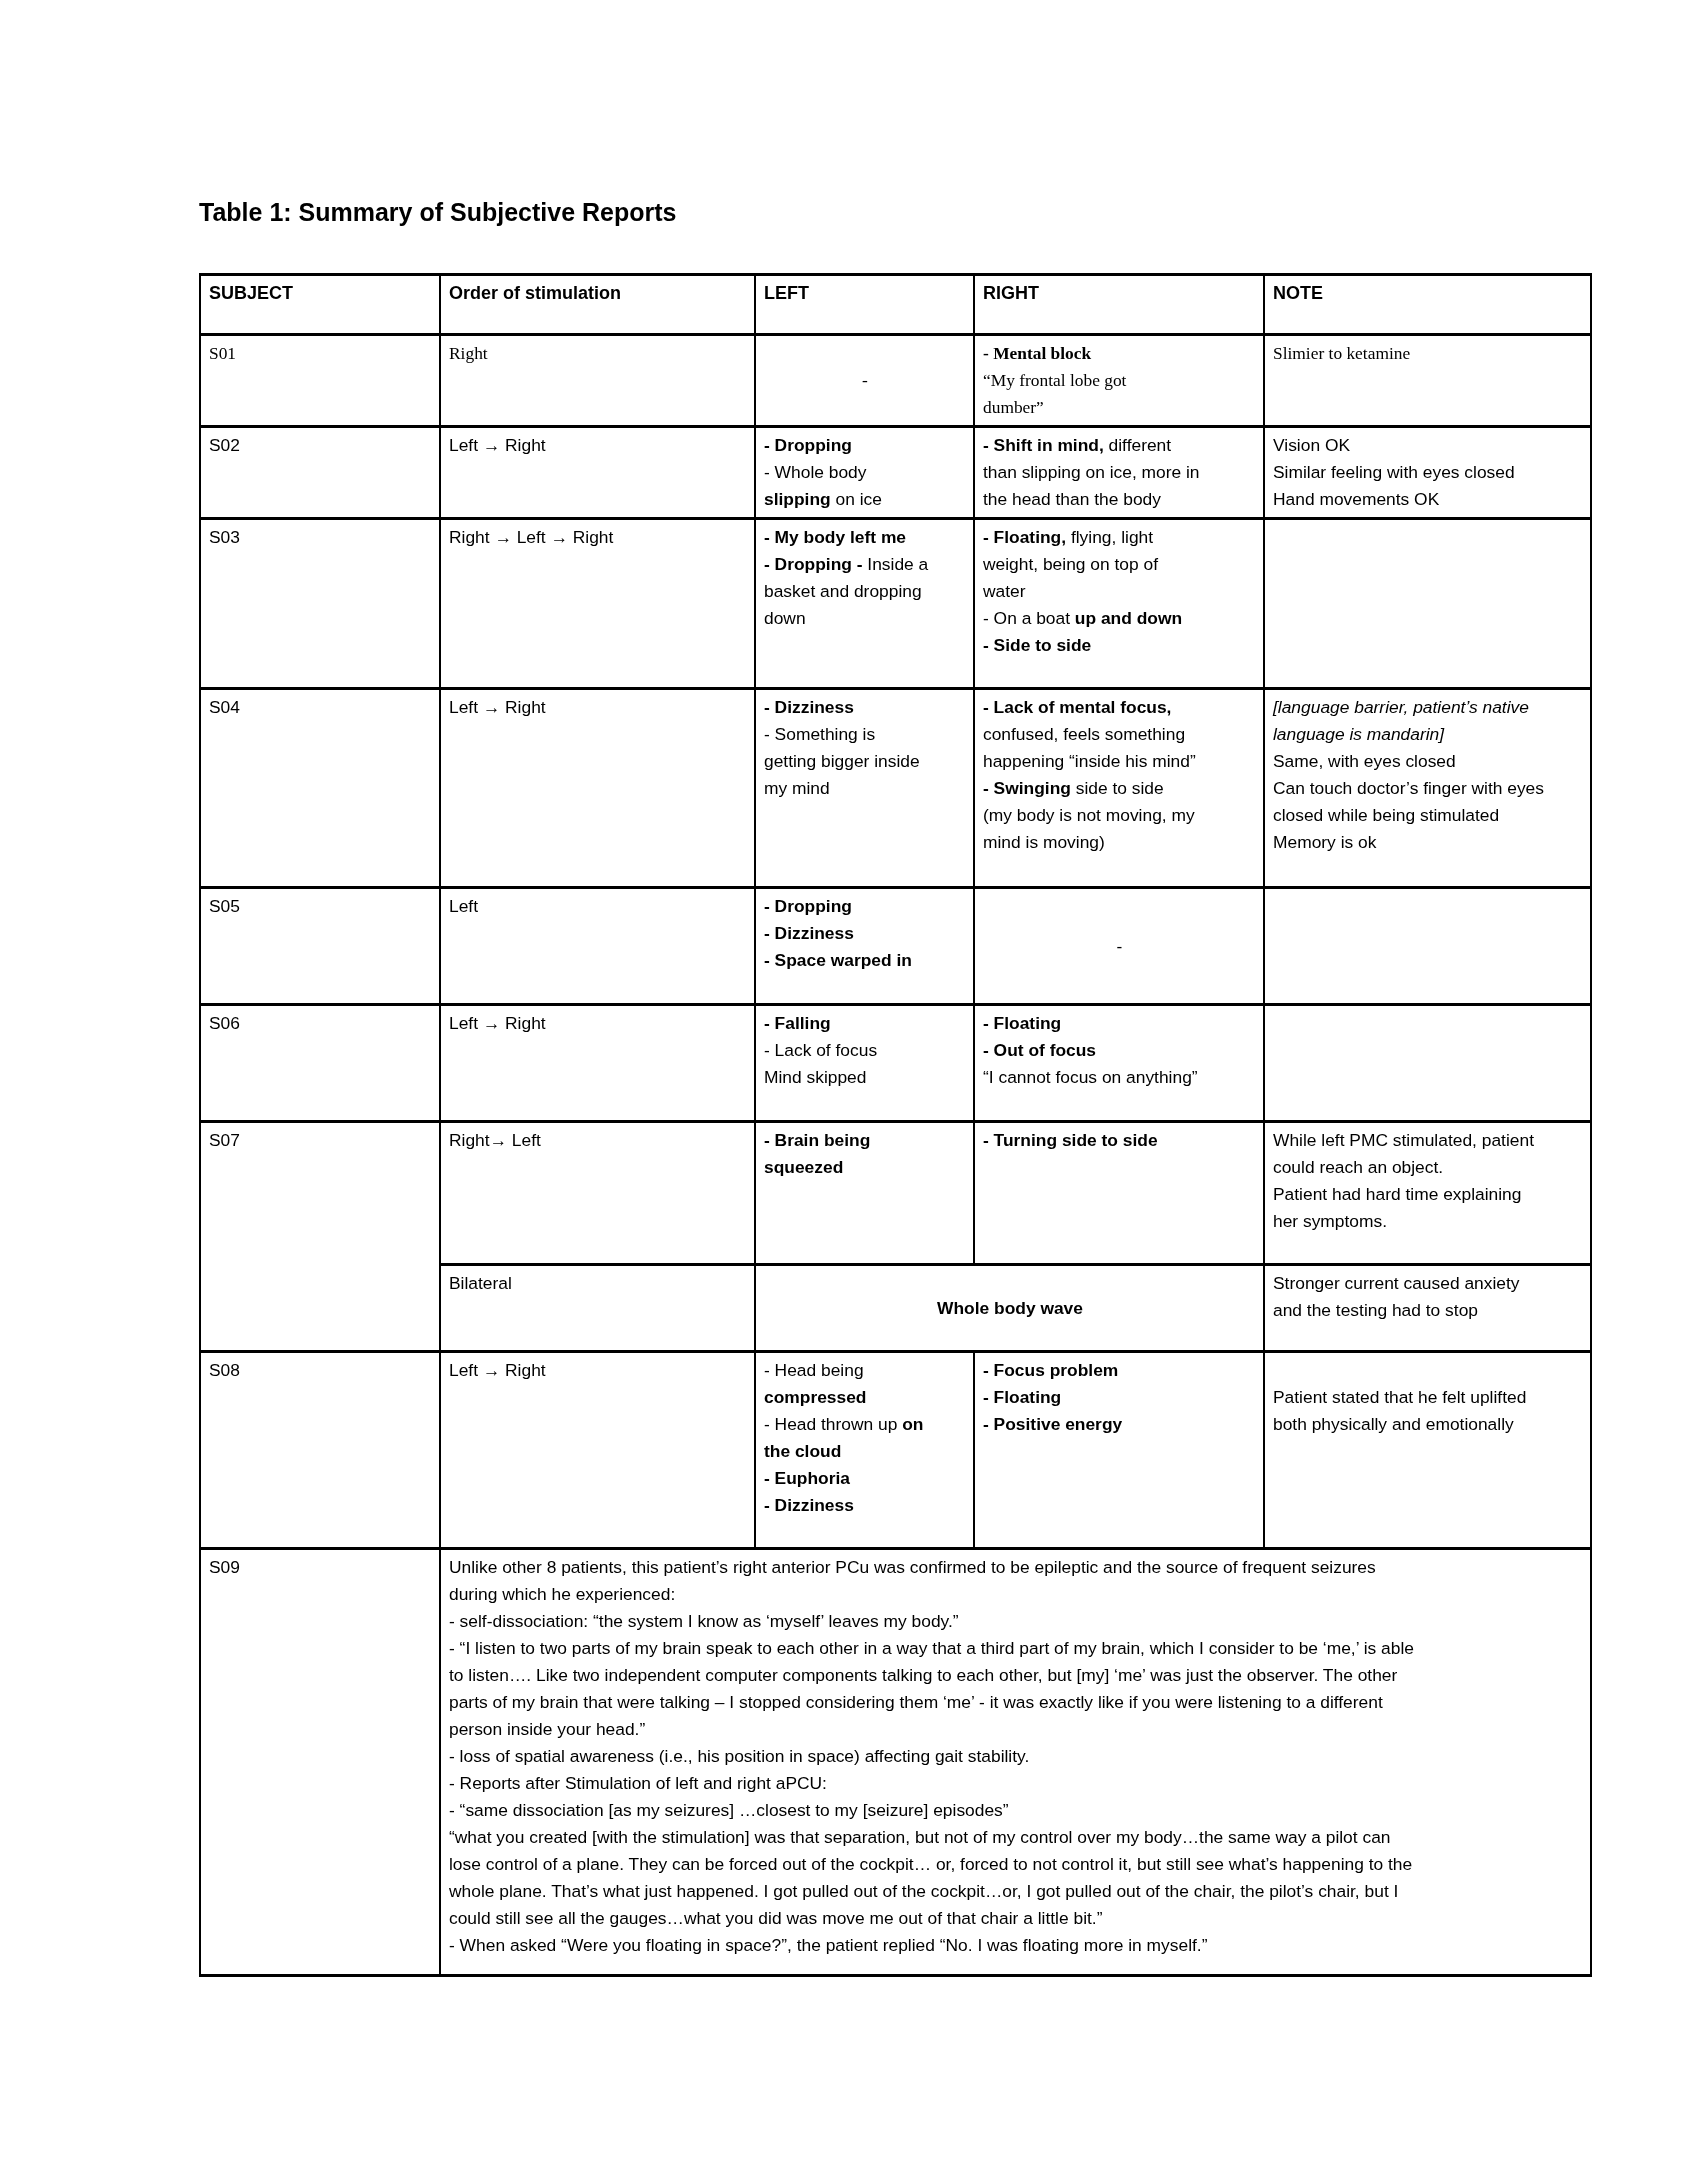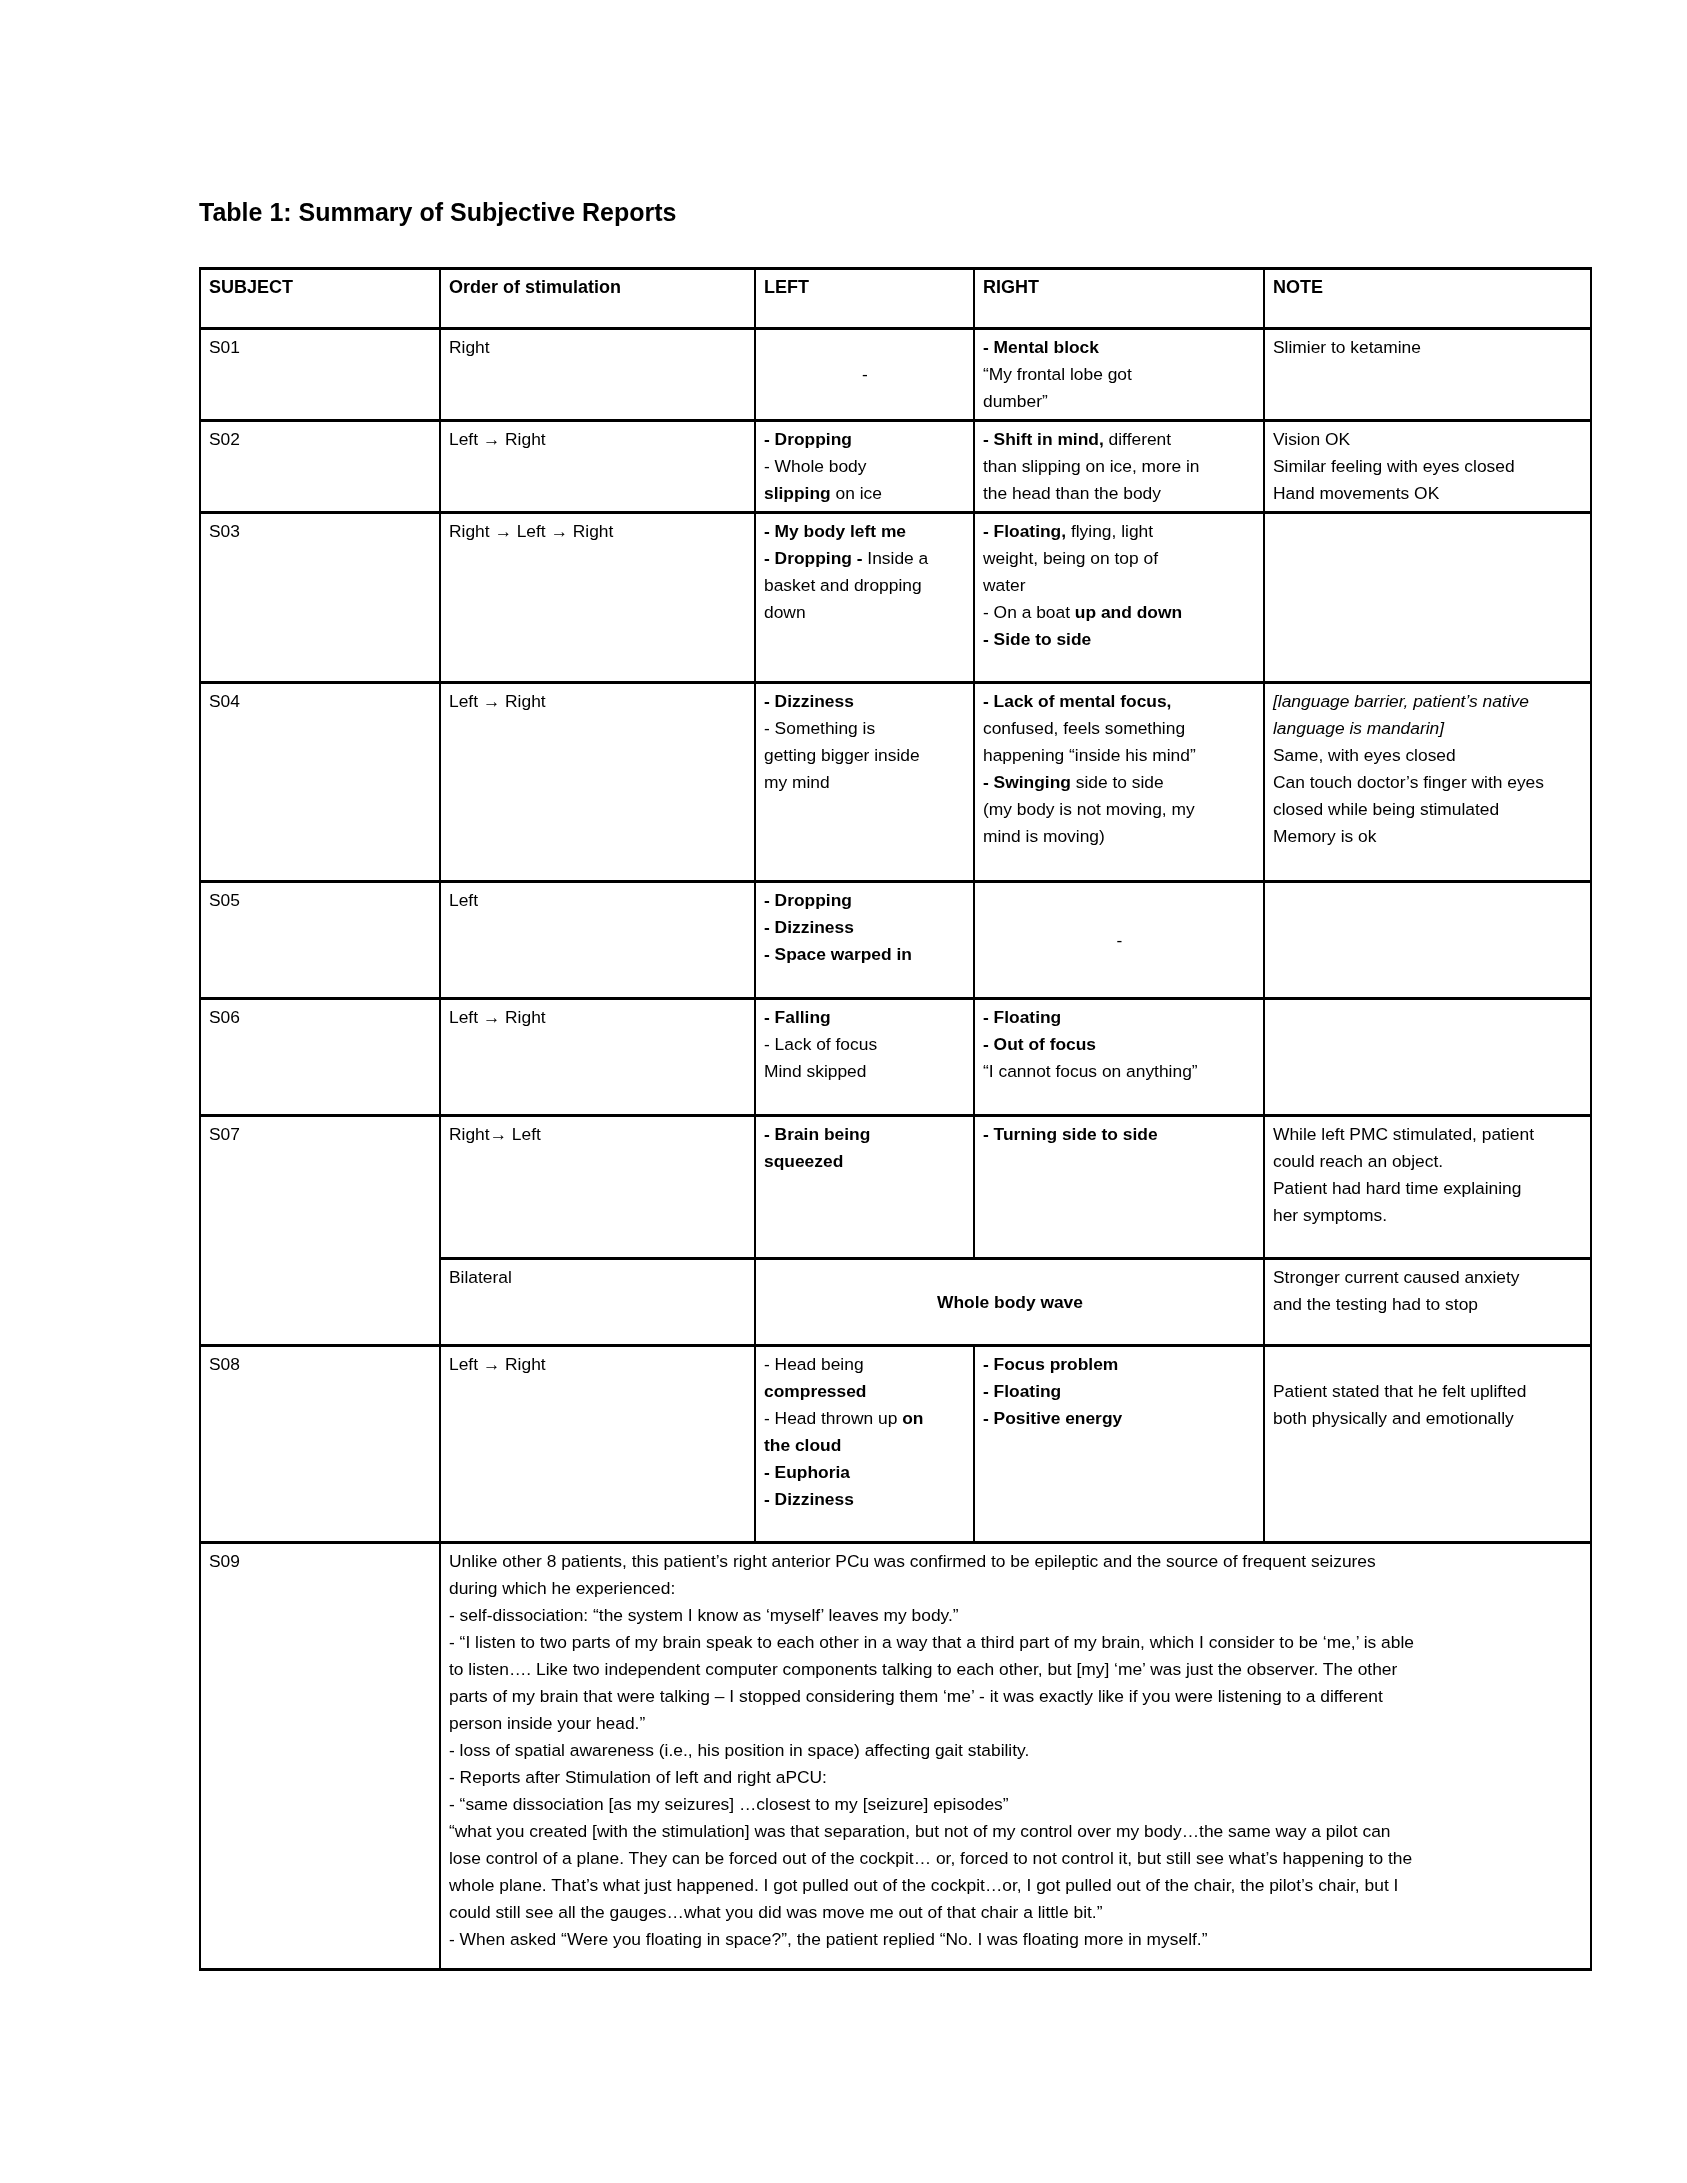--- a/index.html
+++ b/index.html
@@ -22,21 +22,21 @@
     left: 199px;
     top: 198px;
     font-size: 25px;
     font-weight: bold;
     letter-spacing: 0px;
     white-space: nowrap;
   }
   table.report-table {
     position: absolute;
     left: 199px;
-    top: 267px;
+    top: 273px;
     border-collapse: collapse;
     table-layout: fixed;
     width: 1391px;
     background: #ffffff;
   }
   .report-table th,
   .report-table td {
     border-left: 2px solid #000;
     border-right: 2px solid #000;
     border-top: 3px solid #000;
@@ -47,21 +47,21 @@
     font-size: 17.4px;
     line-height: 27px;
     font-weight: normal;
     overflow: hidden;
   }
   .report-table th {
     font-weight: bold;
     font-size: 18px;
   }
   .report-table thead tr { height: 60px; }
-  .report-table tbody tr:nth-child(1)  { height: 87px; }
+  .report-table tbody tr:nth-child(1)  { height: 87px; font-family: Liberation Serif, serif; }
   .report-table tbody tr:nth-child(2)  { height: 88px; }
   .report-table tbody tr:nth-child(3)  { height: 170px; padding-left: 12px; }
   .report-table tbody tr:nth-child(4)  { height: 199px; border-radius: 18px; }
   .report-table tbody tr:nth-child(5)  { height: 117px; }
   .report-table tbody tr:nth-child(6)  { height: 117px; }
   .report-table tbody tr:nth-child(7)  { height: 143px; }
   .report-table tbody tr:nth-child(8)  { height: 87px; }
   .report-table tbody tr:nth-child(9)  { height: 197px; margin-left: 31px; }
   .report-table tbody tr:nth-child(10) { height: 427px; border-radius: 22px; }
   td.v-middle { vertical-align: middle; }

